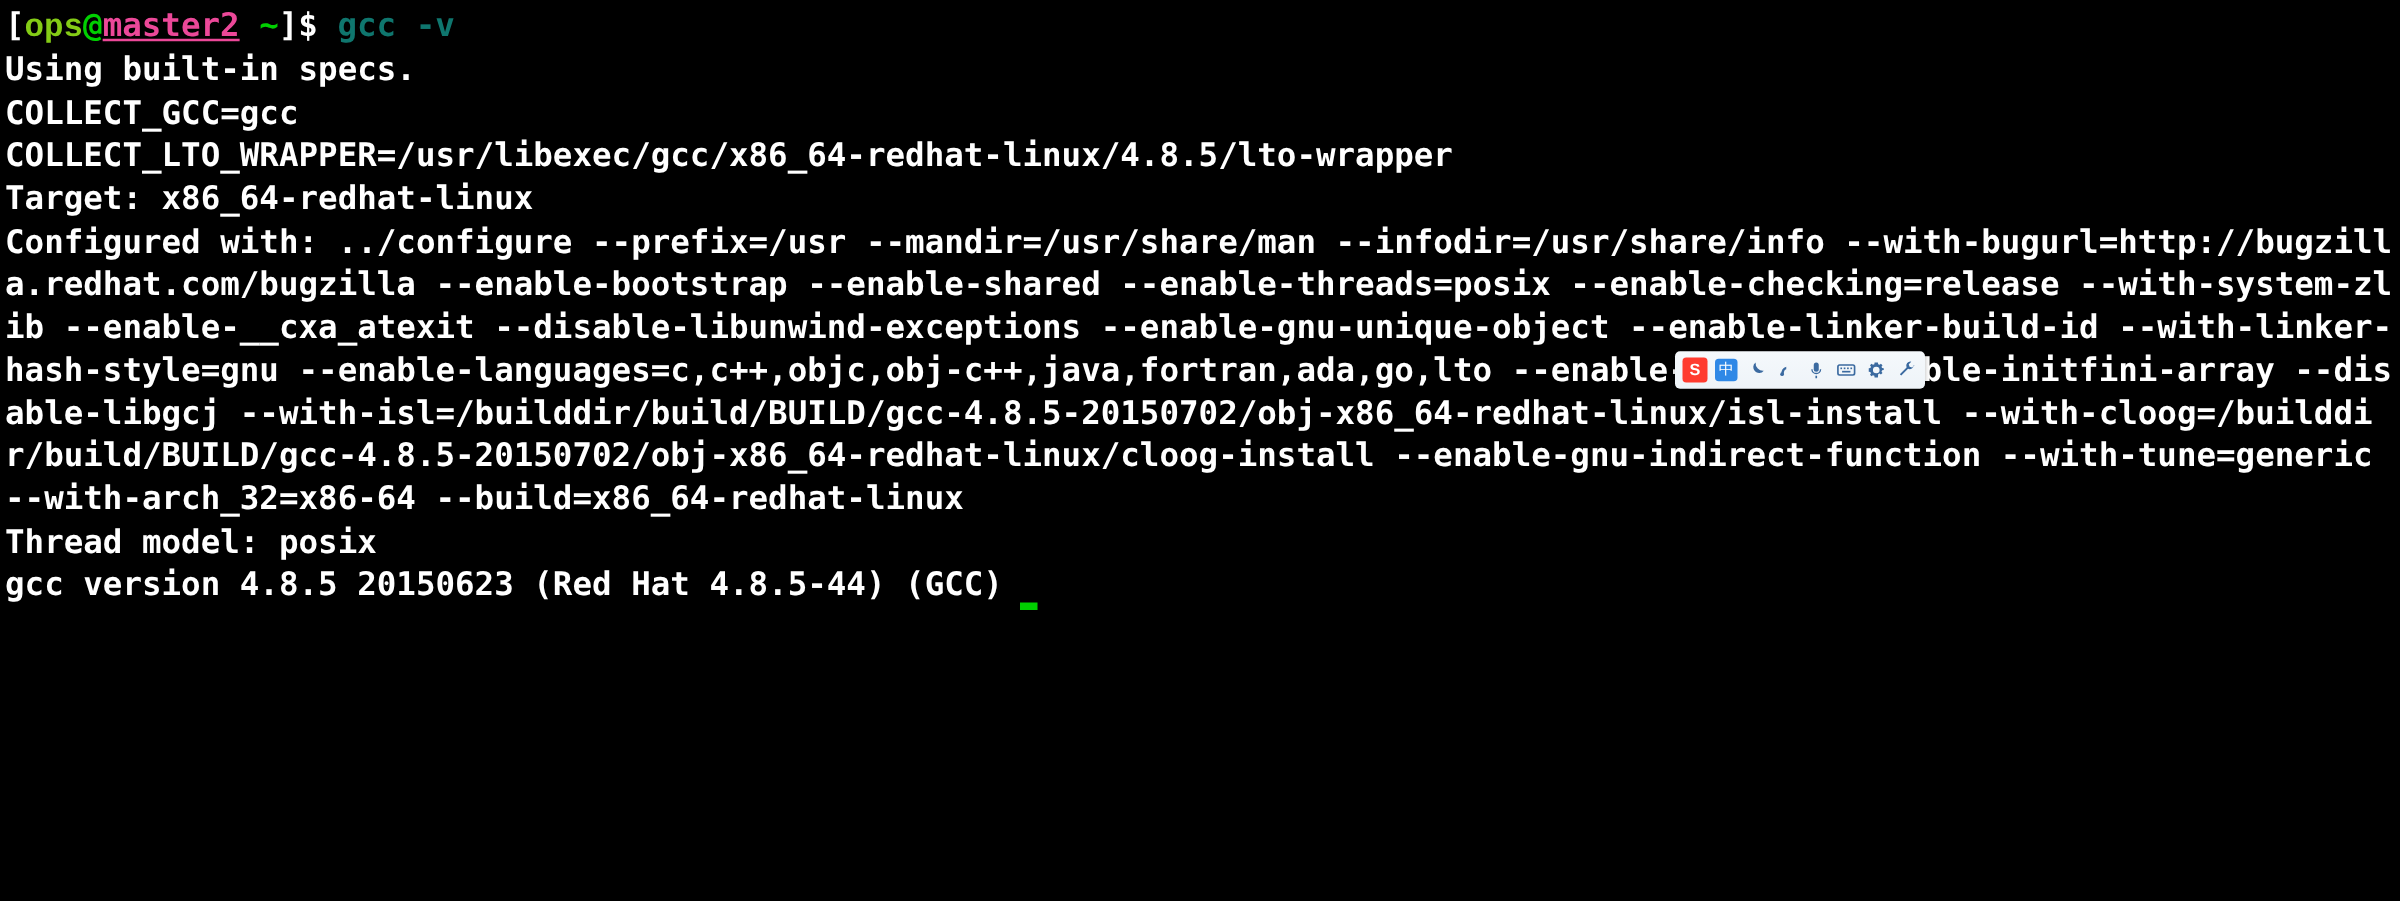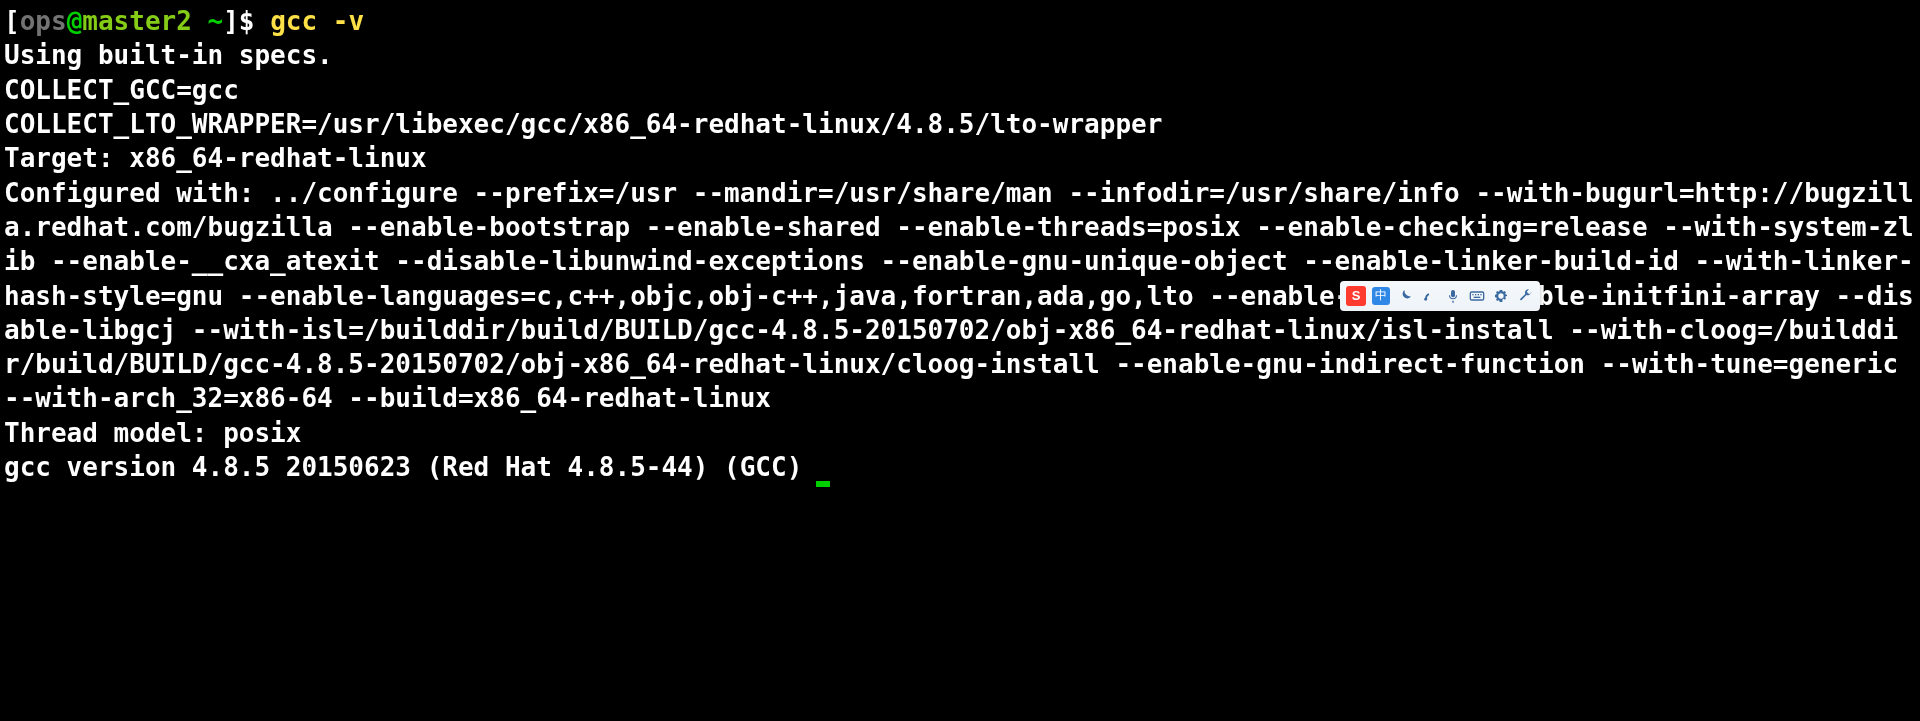--- a/index.html
+++ b/index.html
@@ -14,26 +14,26 @@
       overflow: hidden;
       position: relative;
       color: #fff;
     }
     .terminal {
       padding: 4px 4px;
       white-space: pre-wrap;
       word-break: break-all;
     }
     .prompt-bracket { color: #fff; }
-    .prompt-user { color: #737373; }
+    .prompt-user { color: #84cc16; font-family: Liberation Mono, monospace; }
     .prompt-at { color: #00d000; }
-    .prompt-host { color: #84cc16; }
+    .prompt-host { color: #ec4899; text-decoration: underline; }
     .prompt-path { color: #00d000; }
     .prompt-end { color: #fff; }
-    .cmd { color: #fde047; text-align: right; }
+    .cmd { color: #0f766e; text-align: right; }
     .output { color: #fff; text-align: right; }
     .cursor {
       display: inline-block;
       width: 14px;
       height: 6px;
       background: #00d000;
       vertical-align: bottom;
       margin-left: -2px;
       position: relative;
       top: 3px;

